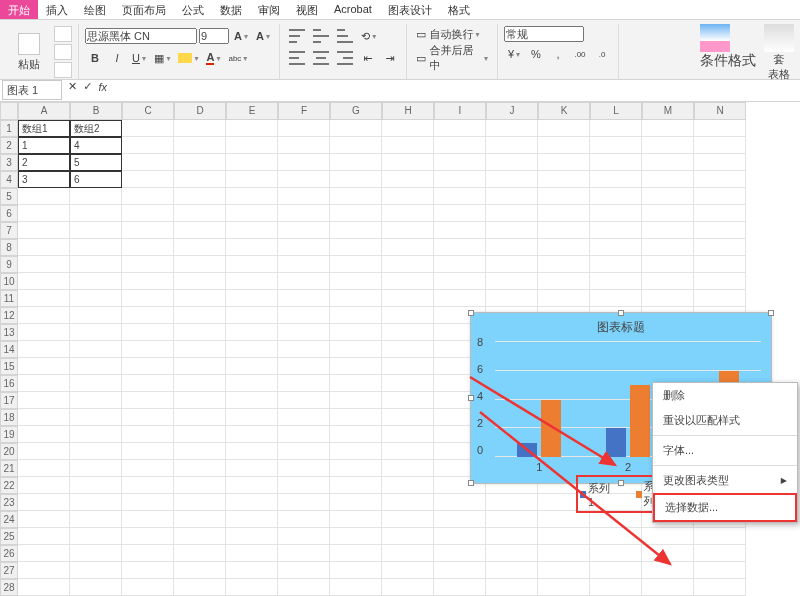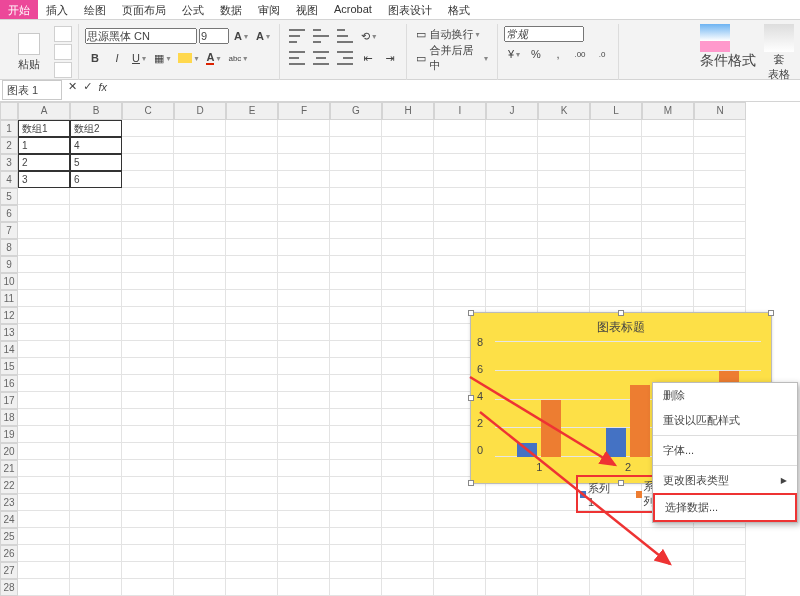--- a/index.html
+++ b/index.html
@@ -27,21 +27,21 @@
 .fx{display:flex;gap:6px;padding:0 6px;color:#888;align-items:center}
 .sheet{position:relative;height:494px;overflow:hidden}
 .colhdr{display:flex;position:absolute;top:0;left:0}
 .ch{width:52px;height:18px;border:1px solid #d4d4d4;background:#f0f0f0;text-align:center;line-height:16px;font-size:10px;color:#666}
 .ch.first{width:18px}
 .rows{position:absolute;top:18px;left:0}
 .rw{display:flex}
 .rh{width:18px;height:17px;border:1px solid #d4d4d4;background:#f0f0f0;text-align:center;line-height:15px;font-size:10px;color:#666}
 .cell{width:52px;height:17px;border-right:1px solid #e3e3e3;border-bottom:1px solid #e3e3e3;padding:0 3px;line-height:15px;font-size:10px}
 .bord{border:1px solid #333!important}
-.chart{position:absolute;left:470px;top:210px;width:302px;height:172px;background:#fde047;border:1px solid #bbb;box-shadow:0 0 3px rgba(0,0,0,.15)}
+.chart{position:absolute;left:470px;top:210px;width:302px;height:172px;background:#7dd3fc;border:1px solid #bbb;box-shadow:0 0 3px rgba(0,0,0,.15)}
 .chandle{width:6px;height:6px;border:1px solid #888;background:#fff;position:absolute}
 .ctitle{text-align:center;padding:6px 0;font-size:12px}
 .plot{position:relative;height:115px;margin:0 10px 4px 24px}
 .yax{position:absolute;left:-18px;top:-6px;height:120px;display:flex;flex-direction:column;justify-content:space-between;font-size:9px;color:#666}
 .grid{position:absolute;inset:0}
 .gl{position:absolute;left:0;right:0;height:1px;background:#e6e6e6}
 .bars{position:absolute;inset:0;display:flex;justify-content:space-around;align-items:flex-end}
 .bgrp{display:flex;gap:4px;align-items:flex-end}
 .bar{width:20px}
 .b1{background:#4472c4}
@@ -173,21 +173,21 @@
         <span style="margin-right:3px">▭</span>
         <span>自动换行</span>
       </div>
     <div class="btn dd" style="width:78px;justify-content:flex-start;margin-top:4px">
         <span style="margin-right:3px">▭</span>
         <span>合并后居中</span>
       </div>
   </div>
   <div class="grp">
     <div class="row">
-        <input style="width: 80px; font-style: italic;" value="常规">
+        <input style="width: 80px;" value="常规">
       </div>
     <div class="row">
       <div class="btn dd">¥</div>
       <div class="btn">%</div>
       <div class="btn">,</div>
       <div class="btn" style="font-size:8px">.00</div>
       <div class="btn" style="font-size:8px">.0</div>
     </div>
   </div>
   <div class="right">

